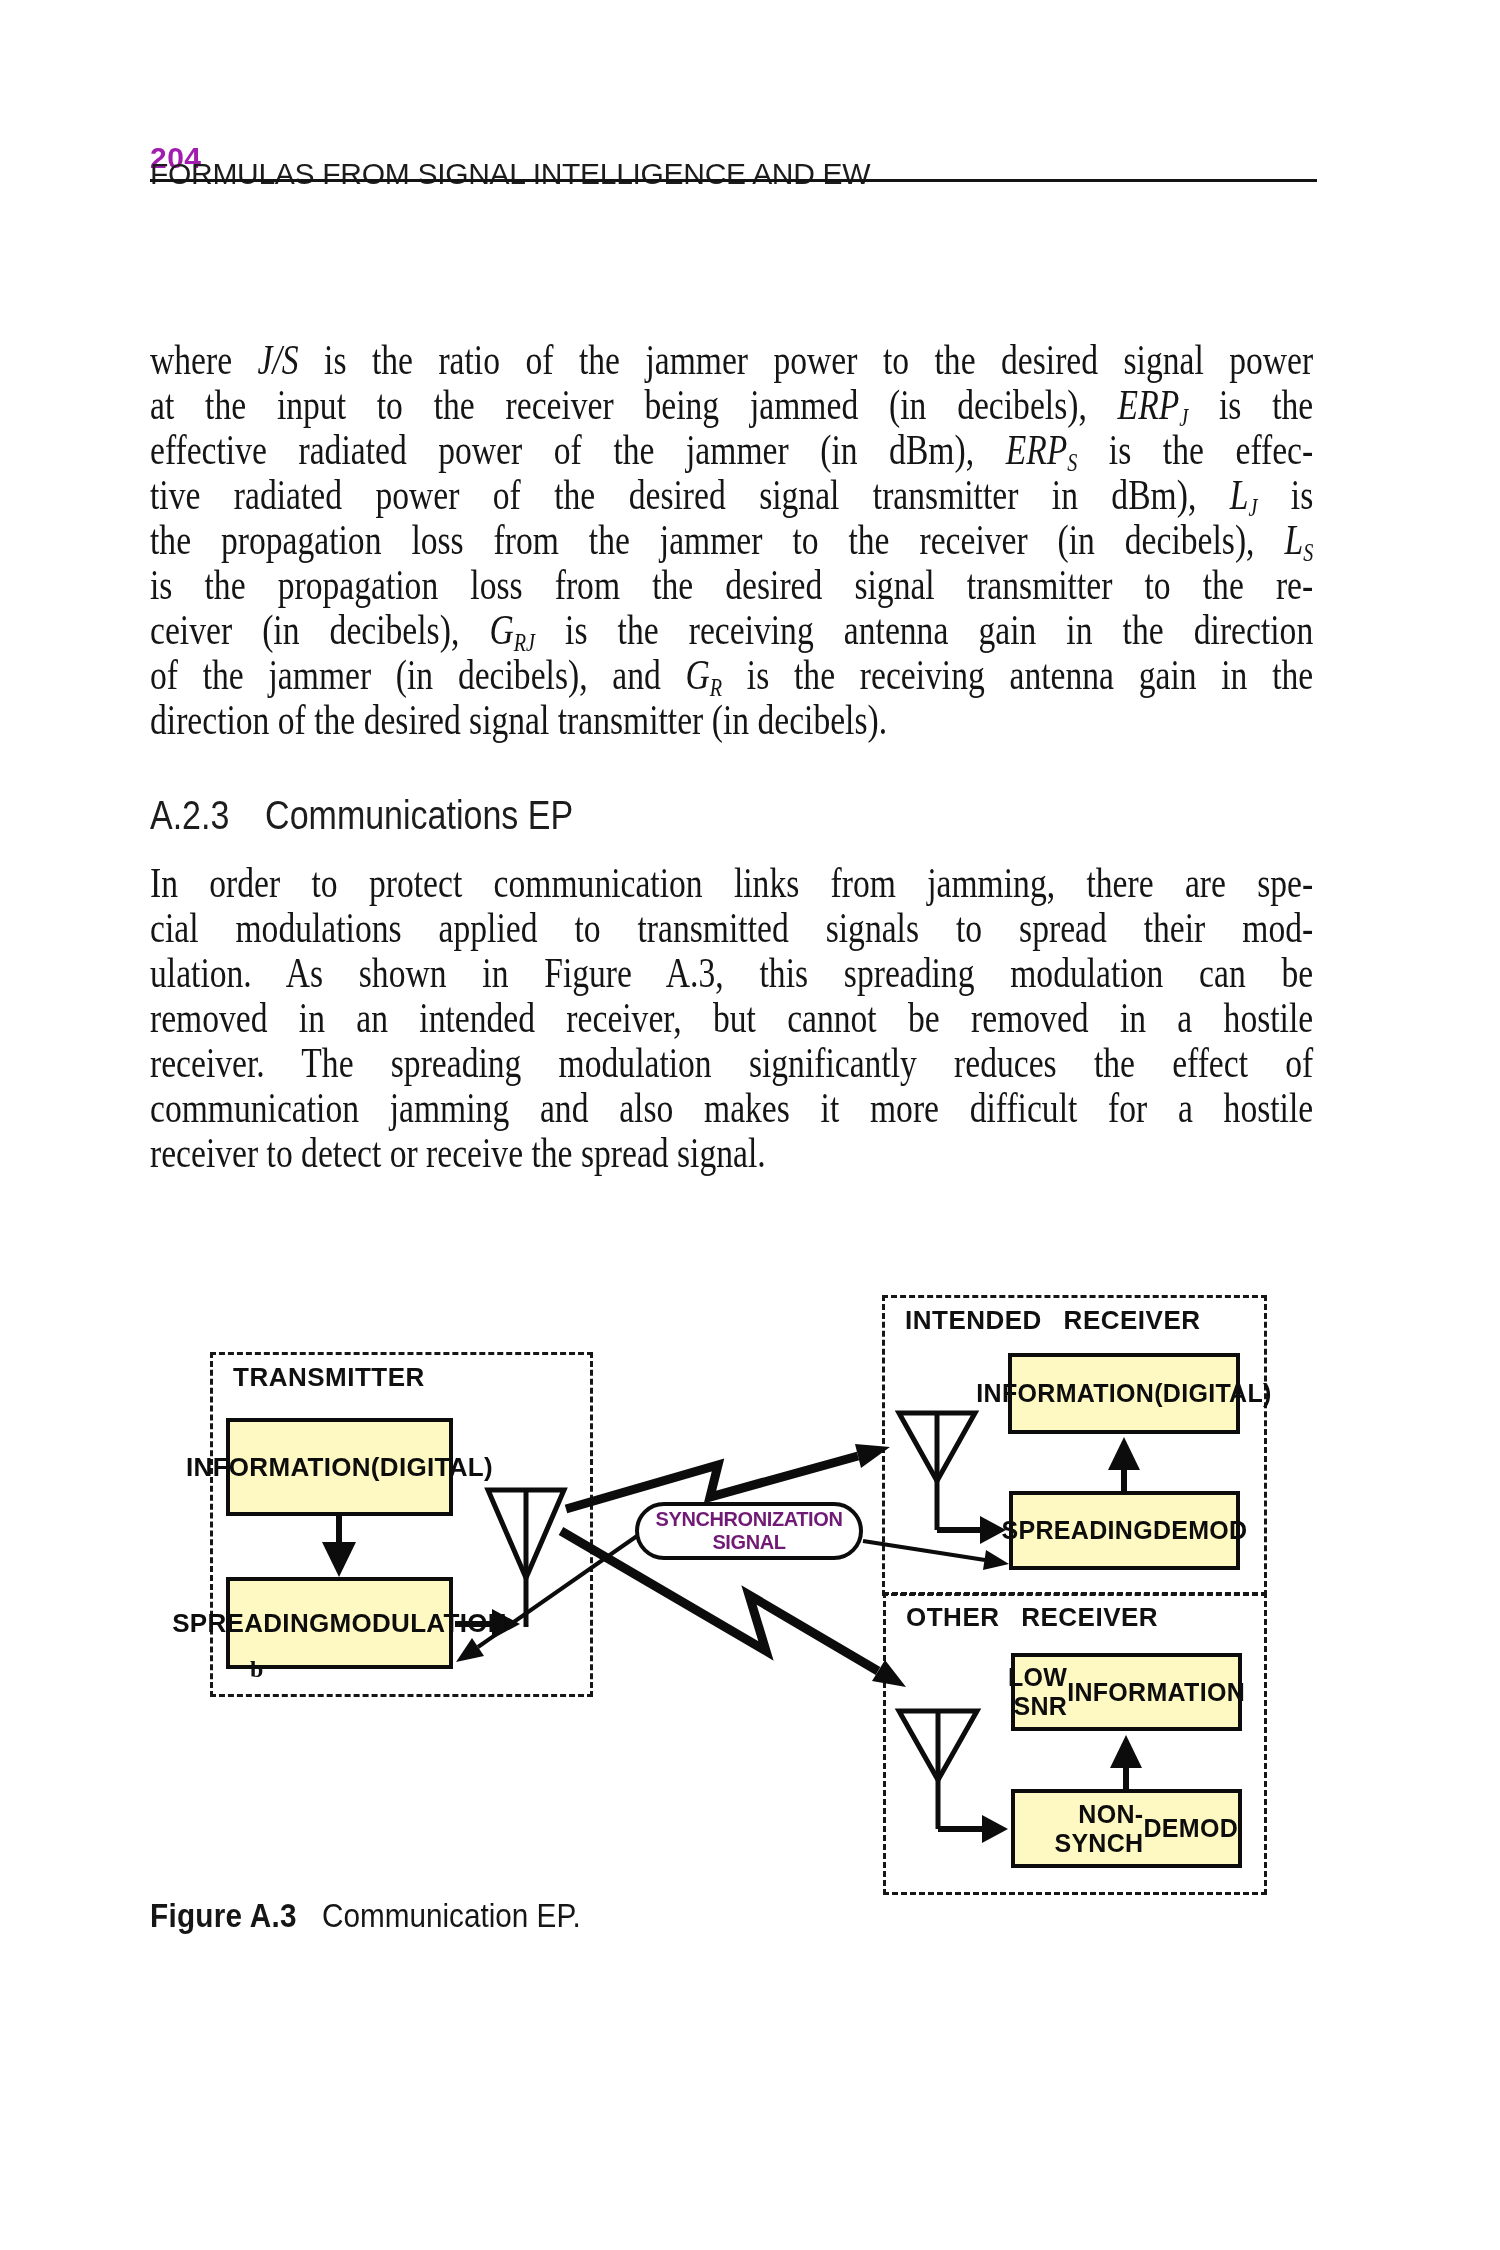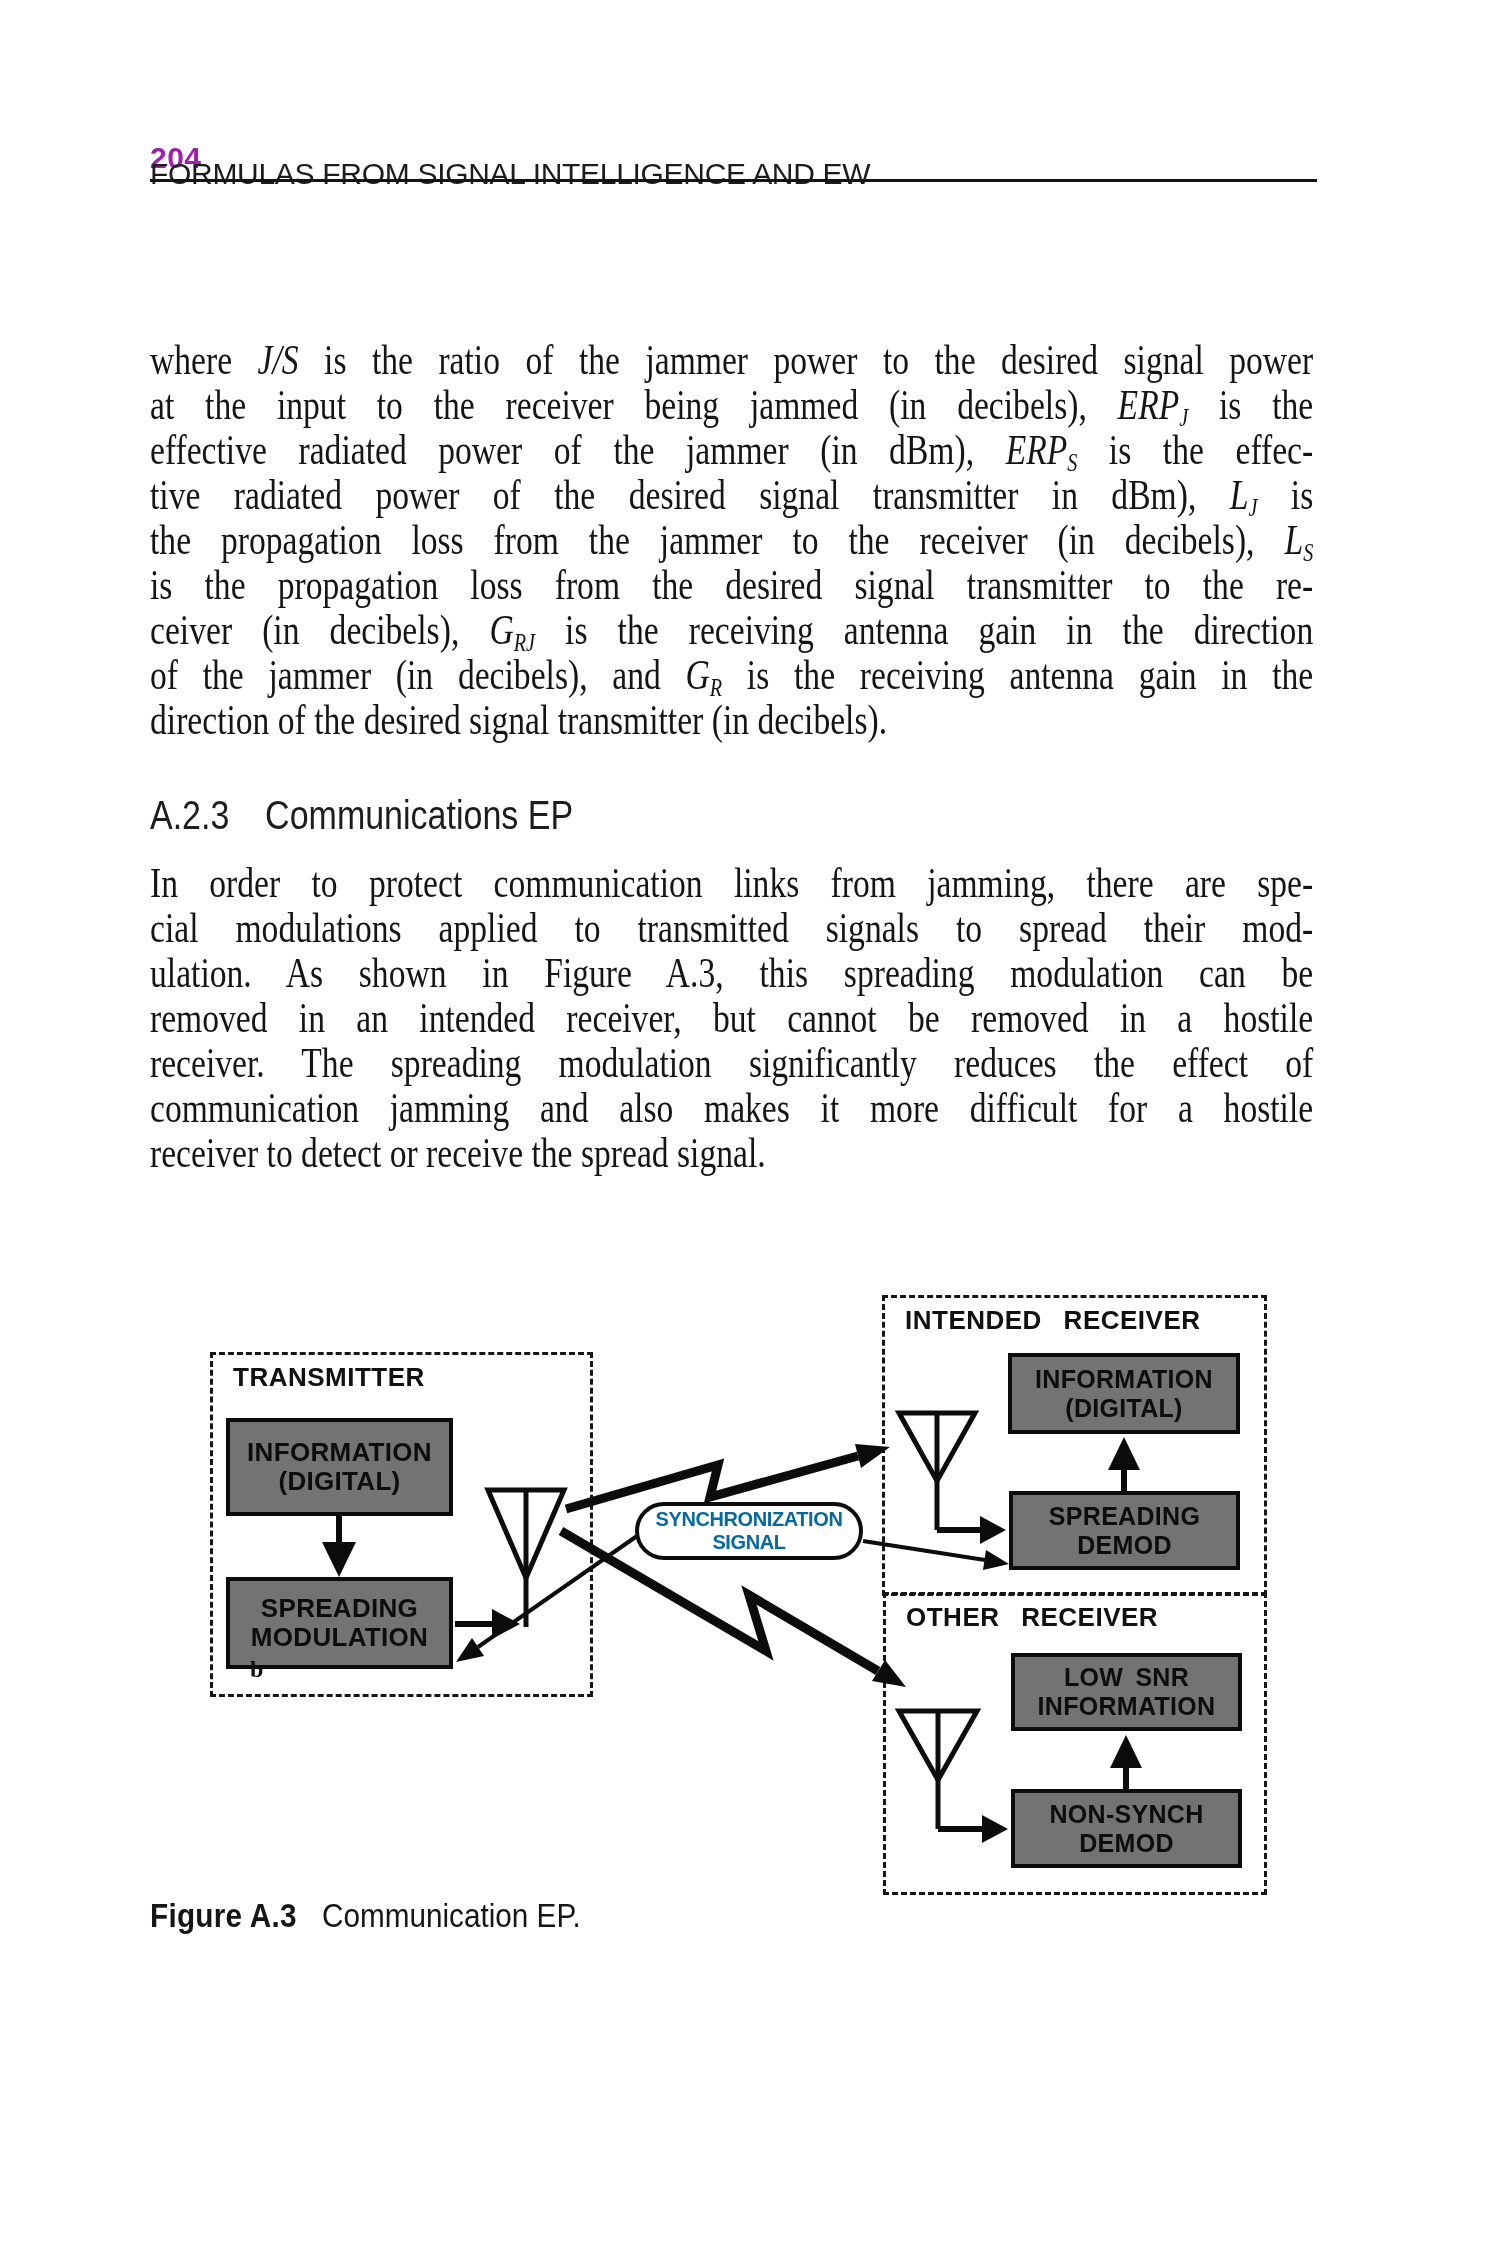--- a/index.html
+++ b/index.html
@@ -51,32 +51,32 @@
 
   
   .dashbox { position:absolute; border:3px dashed #161616; background:transparent; }
   .dashbox .db-title {
     position:absolute; left:20px; top:7px;
     font-family:"Liberation Sans", sans-serif; font-weight:bold; font-size:26px;
     letter-spacing:0.5px; color:#111; white-space:nowrap;
   }
   .dashbox .db-title.wbig { word-spacing:14px; }
   .figbox {
-    position:absolute; border:4px solid #0c0c0c; background:#737373;
-    display:flex; flex-direction:column; align-items:center; justify-content:center;
+    position:absolute; border:4px solid #0c0c0c; background:#fef9c3;
+    display:flex; align-items:center; justify-content:center;
     font-family:"Liberation Sans", sans-serif; font-weight:bold; font-size:25px;
-    line-height:29px; letter-spacing:0.3px; word-spacing:5px; text-align:left; color:#0d0d0d;
+    line-height:29px; letter-spacing:0.3px; word-spacing:5px; text-align:right; color:#0d0d0d;
     box-sizing:border-box; z-index:3;
   }
   .stadium {
     position:absolute; left:635px; top:1502px; width:228px; height:58px;
     border:4px solid #0c0c0c; border-radius:31px; background:#fff;
     display:flex; flex-direction:column; align-items:center; justify-content:center;
     font-family:"Liberation Sans", sans-serif; font-weight:bold; font-size:20px;
-    line-height:23px; letter-spacing:-0.4px; color:#0369a1; box-sizing:border-box; z-index:4;
+    line-height:23px; letter-spacing:-0.4px; color:#701a75; box-sizing:border-box; z-index:4;
   }
   .fig-svg { position:absolute; left:0; top:0; width:1500px; height:2250px; z-index:2; pointer-events:none; }
   .artifact {
     position:absolute; left:250px; top:1656px; font-family:"Liberation Serif", serif;
     font-weight:bold; font-size:24px; color:#111; z-index:4;
   }
   .caption {
     position:absolute; left:150px; top:1898px;
     font-family:"Liberation Sans", sans-serif; font-size:33px; line-height:36px; color:#161616;
     transform:scaleX(0.9); transform-origin:0 0; white-space:nowrap;

